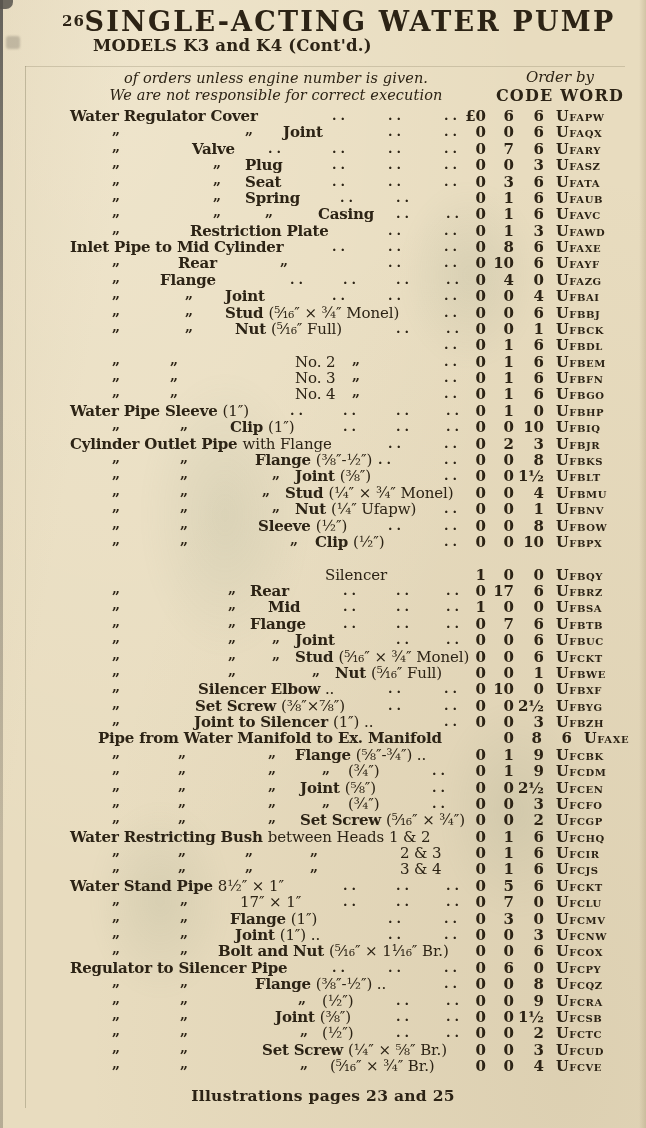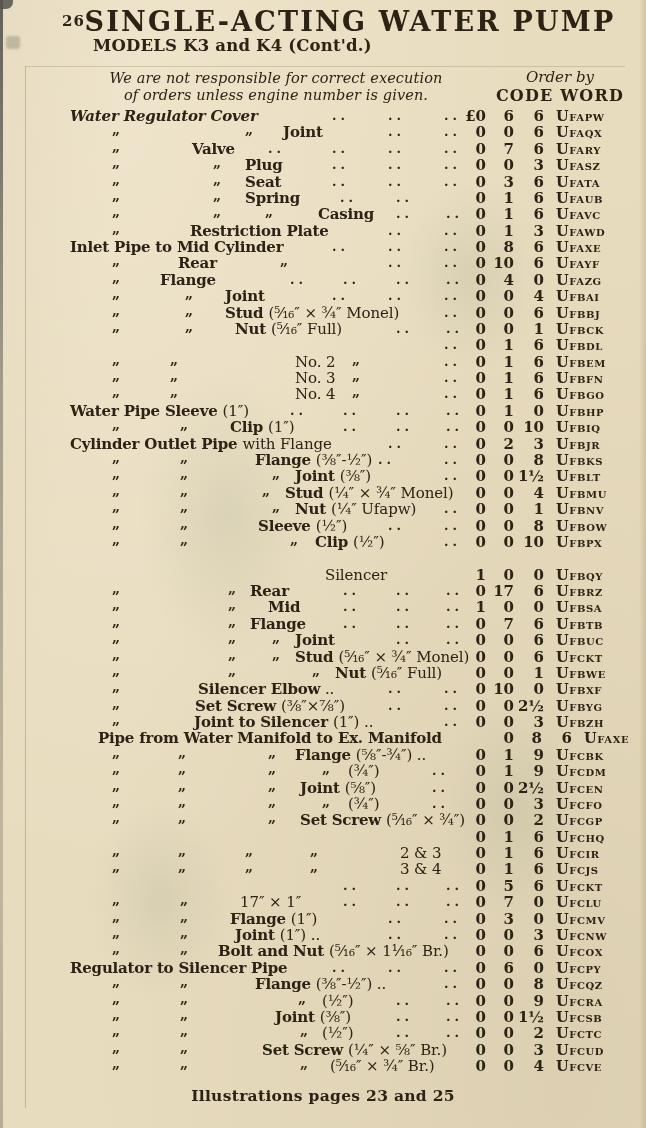--- a/index.html
+++ b/index.html
@@ -76,29 +76,29 @@
   <div class="gblob gb2"></div>
   <div class="gblob gb3"></div>
   <div class="gblob gb4"></div>
 
   <div class="pagenum">26</div>
   <div class="title1">SINGLE-ACTING WATER PUMP</div>
   <div class="title2">
     <span class="models">MODELS K3 and K4 (Cont'd.)</span>
   </div>
   <div class="disclaimer">
+    <div>of orders unless engine number is given.</div>
     <div>We are not responsible for correct execution</div>
-    <div>of orders unless engine number is given.</div>
   </div>
   <div class="orderby">Order by</div>
   <div class="codeword-h">CODE WORD</div>
 
   <div id="rows">
       <div class="row" style="top: 108px;">
-        <span class="seg b" style="left: 70px; font-style: italic;">Water Regulator Cover</span>
+        <span class="seg b" style="left: 70px;">Water Regulator Cover</span>
         <span class="seg l" style="left: 332px;">..</span>
         <span class="seg l" style="left: 388px;">..</span>
         <span class="seg l" style="left: 444px;">..</span>
         <span class="col c-l">£0</span>
         <span class="col c-s">6</span>
         <span class="col c-d">6</span>
         <span class="code">Ufapw</span>
       </div>
       <div class="row" style="top: 124.38px;">
         <span class="seg d" style="left: 112px;">„</span>
@@ -543,20 +543,21 @@
         <span class="seg d" style="left: 112px;">„</span>
         <span class="seg d" style="left: 178px;">„</span>
         <span class="seg d" style="left: 268px;">„</span>
         <span class="seg" style="left: 300px;"><span class="b">Set Screw </span><span class="r">(⁵⁄₁₆″ × ¾″)</span></span>
         <span class="col c-l">0</span>
         <span class="col c-s">0</span>
         <span class="col c-d">2</span>
         <span class="code">Ufcgp</span>
       </div>
       <div class="row" style="top: 828.72px;">
+        <span class="seg" style="left: 70px;"><span class="b">Water Restricting Bush </span><span class="r">between Heads 1 &amp; 2</span></span>
         <span class="col c-l">0</span>
         <span class="col c-s">1</span>
         <span class="col c-d">6</span>
         <span class="code">Ufchq</span>
       </div>
       <div class="row" style="top: 845.1px;">
         <span class="seg d" style="left: 112px;">„</span>
         <span class="seg d" style="left: 178px;">„</span>
         <span class="seg d" style="left: 245px;">„</span>
         <span class="seg d" style="left: 310px;">„</span>
@@ -571,20 +572,21 @@
         <span class="seg d" style="left: 178px;">„</span>
         <span class="seg d" style="left: 245px;">„</span>
         <span class="seg d" style="left: 310px;">„</span>
         <span class="seg r" style="left: 400px;">3 &amp; 4</span>
         <span class="col c-l">0</span>
         <span class="col c-s">1</span>
         <span class="col c-d">6</span>
         <span class="code">Ufcjs</span>
       </div>
       <div class="row" style="top: 877.86px;">
+        <span class="seg" style="left: 70px;"><span class="b">Water Stand Pipe  </span><span class="r">8½″ × 1″</span></span>
         <span class="seg l" style="left: 343px;">..</span>
         <span class="seg l" style="left: 396px;">..</span>
         <span class="seg l" style="left: 446px;">..</span>
         <span class="col c-l">0</span>
         <span class="col c-s">5</span>
         <span class="col c-d">6</span>
         <span class="code">Ufckt</span>
       </div>
       <div class="row" style="top: 894.24px;">
         <span class="seg d" style="left: 112px;">„</span>

